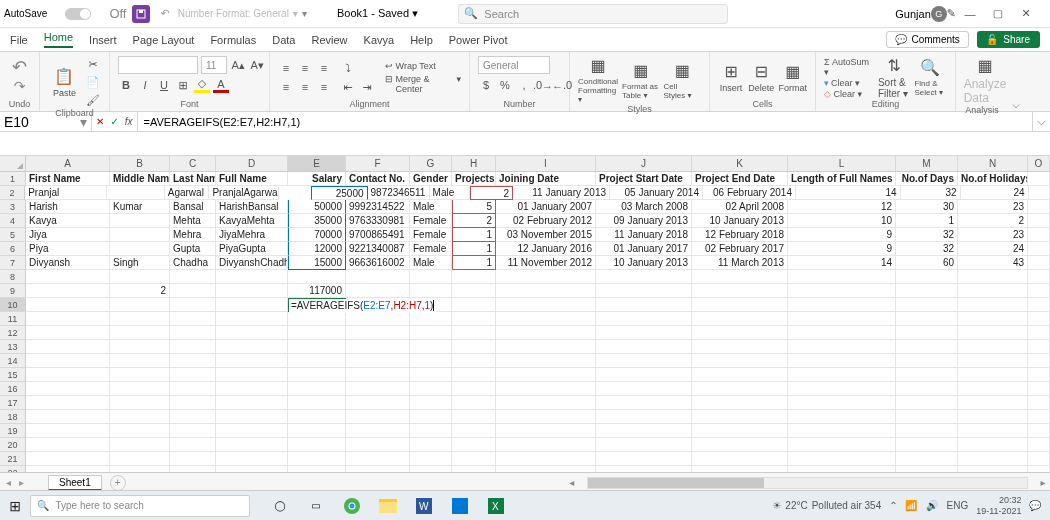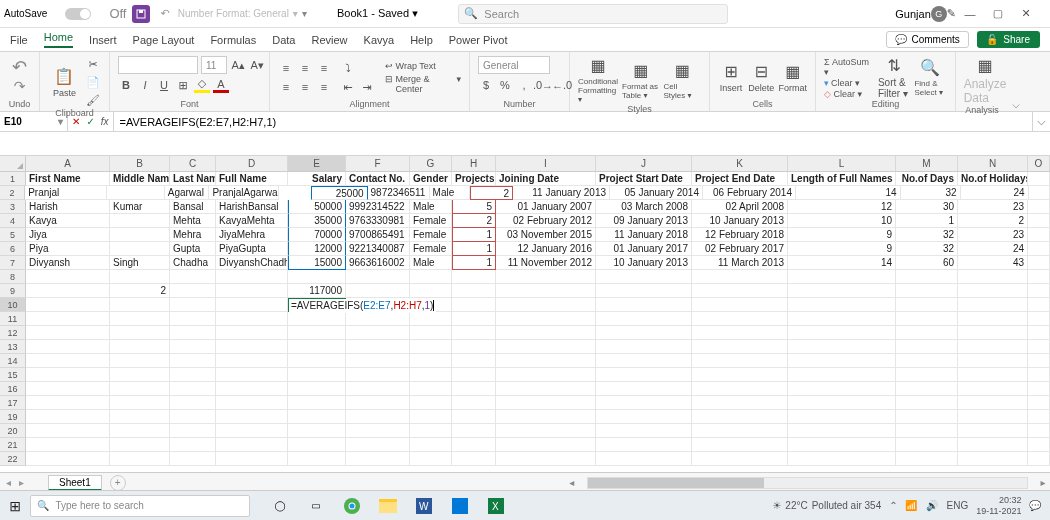--- a/index.html
+++ b/index.html
@@ -34,21 +34,21 @@
   .group-label { text-align:center; font-size:9px; color:#666; padding-bottom:2px; position:relative; }
   .big-btn { display:flex; flex-direction:column; align-items:center; gap:2px; color:#555; font-size:9px; width:42px; }
   .big-btn .ic { font-size:16px; color:#555; }
   .mini { font-size:10px; color:#666; }
   .font-row { display:flex; gap:3px; align-items:center; }
   .sel-box { border:1px solid #ccc; background:#fff; height:18px; padding:0 4px; display:flex; align-items:center; font-size:10px; color:#888; }
   .ic-btn { width:16px; height:16px; color:#555; display:flex; align-items:center; justify-content:center; font-size:11px; }
   
   
   .namebox-row { height:20px; display:flex; border-bottom:1px solid #d4d4d4; }
-  .namebox { width:68px; border-right:1px solid #d4d4d4; display:flex; align-items:center; padding:0 4px; font-size:10px; justify-content:space-between;font-weight:bold;}
+  .namebox { width:92px; border-right:1px solid #d4d4d4; display:flex; align-items:center; padding:0 4px; font-size:14px; justify-content:space-between;}
   .fx-controls { display:flex; align-items:center; border-right:1px solid #d4d4d4; padding:0 4px; gap:6px; font-size:10px; color:#888;}
   .fx { font-style:italic; color:#555; }
   .formula-input { flex:1; padding:0 6px; font-size:11px; display:flex; align-items:center; }
   .formula-expand { width:18px; border-left:1px solid #d4d4d4; display:flex; align-items:center; justify-content:center; color:#888; }
   .formula-spacer { height:24px; border-bottom:1px solid #d4d4d4; }
 
   
   .grid-area { position:relative; height: 316px; overflow:hidden; }
   .col-headers { display:flex; height:16px; background:#eee; border-bottom:1px solid #ccc; font-size:10px; color:#555;}
   .corner { width:26px; background:#eee; border-right:1px solid #ccc; position:relative; }
@@ -657,20 +657,38 @@
         <div class="cell cH"></div>
         <div class="cell cI"></div>
         <div class="cell cJ"></div>
         <div class="cell cK"></div>
         <div class="cell cL"></div>
         <div class="cell cM"></div>
         <div class="cell cN"></div>
         <div class="cell cO"></div>
       </div>
       <div class="row">
+        <div class="rowh">18</div>
+        <div class="cell cA"></div>
+        <div class="cell cB"></div>
+        <div class="cell cC"></div>
+        <div class="cell cD"></div>
+        <div class="cell cE"></div>
+        <div class="cell cF"></div>
+        <div class="cell cG"></div>
+        <div class="cell cH"></div>
+        <div class="cell cI"></div>
+        <div class="cell cJ"></div>
+        <div class="cell cK"></div>
+        <div class="cell cL"></div>
+        <div class="cell cM"></div>
+        <div class="cell cN"></div>
+        <div class="cell cO"></div>
+      </div>
+      <div class="row">
         <div class="rowh">19</div>
         <div class="cell cA"></div>
         <div class="cell cB"></div>
         <div class="cell cC"></div>
         <div class="cell cD"></div>
         <div class="cell cE"></div>
         <div class="cell cF"></div>
         <div class="cell cG"></div>
         <div class="cell cH"></div>
         <div class="cell cI"></div>

